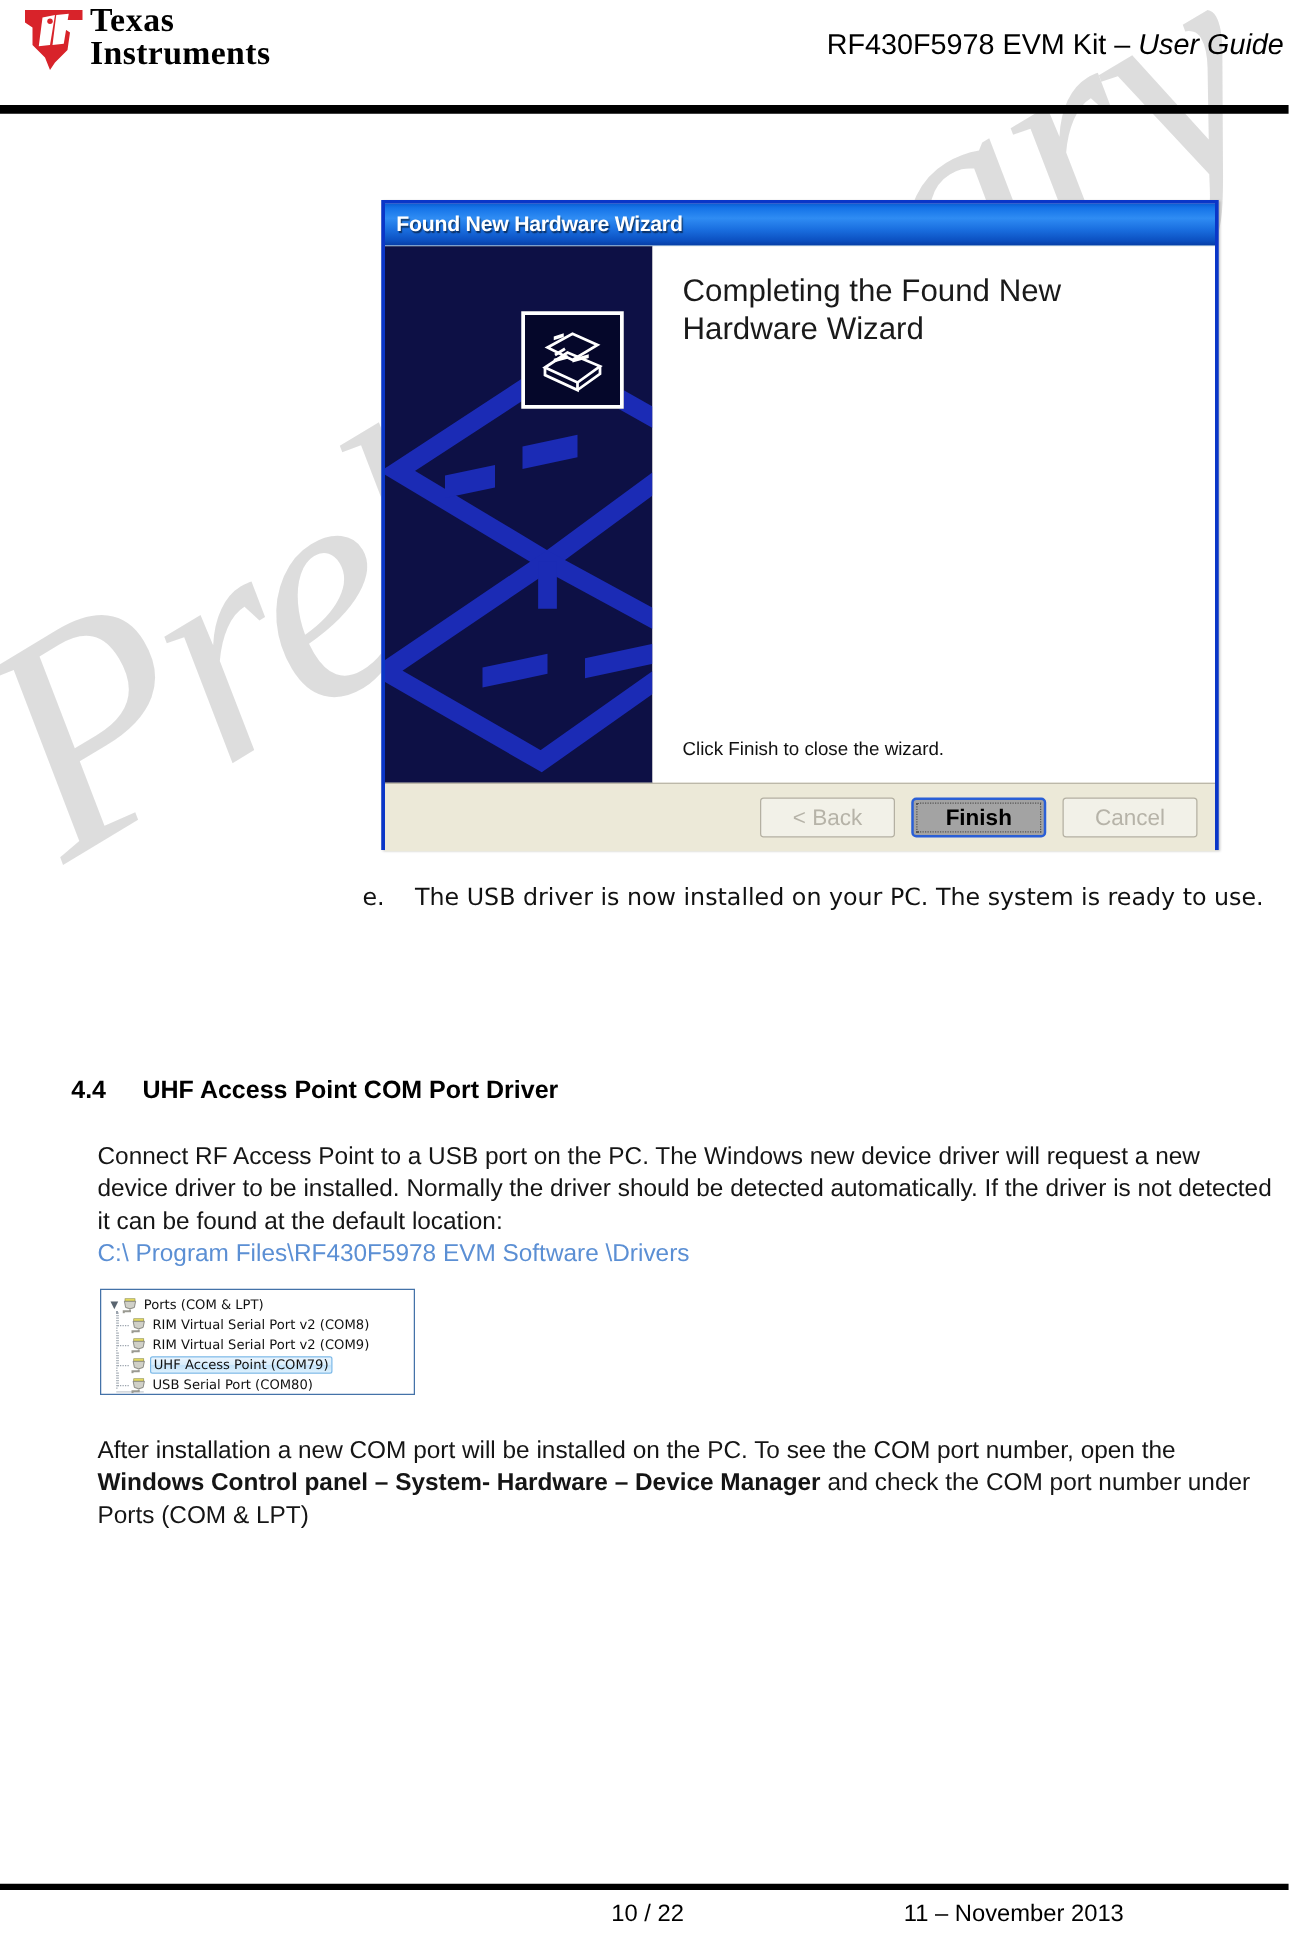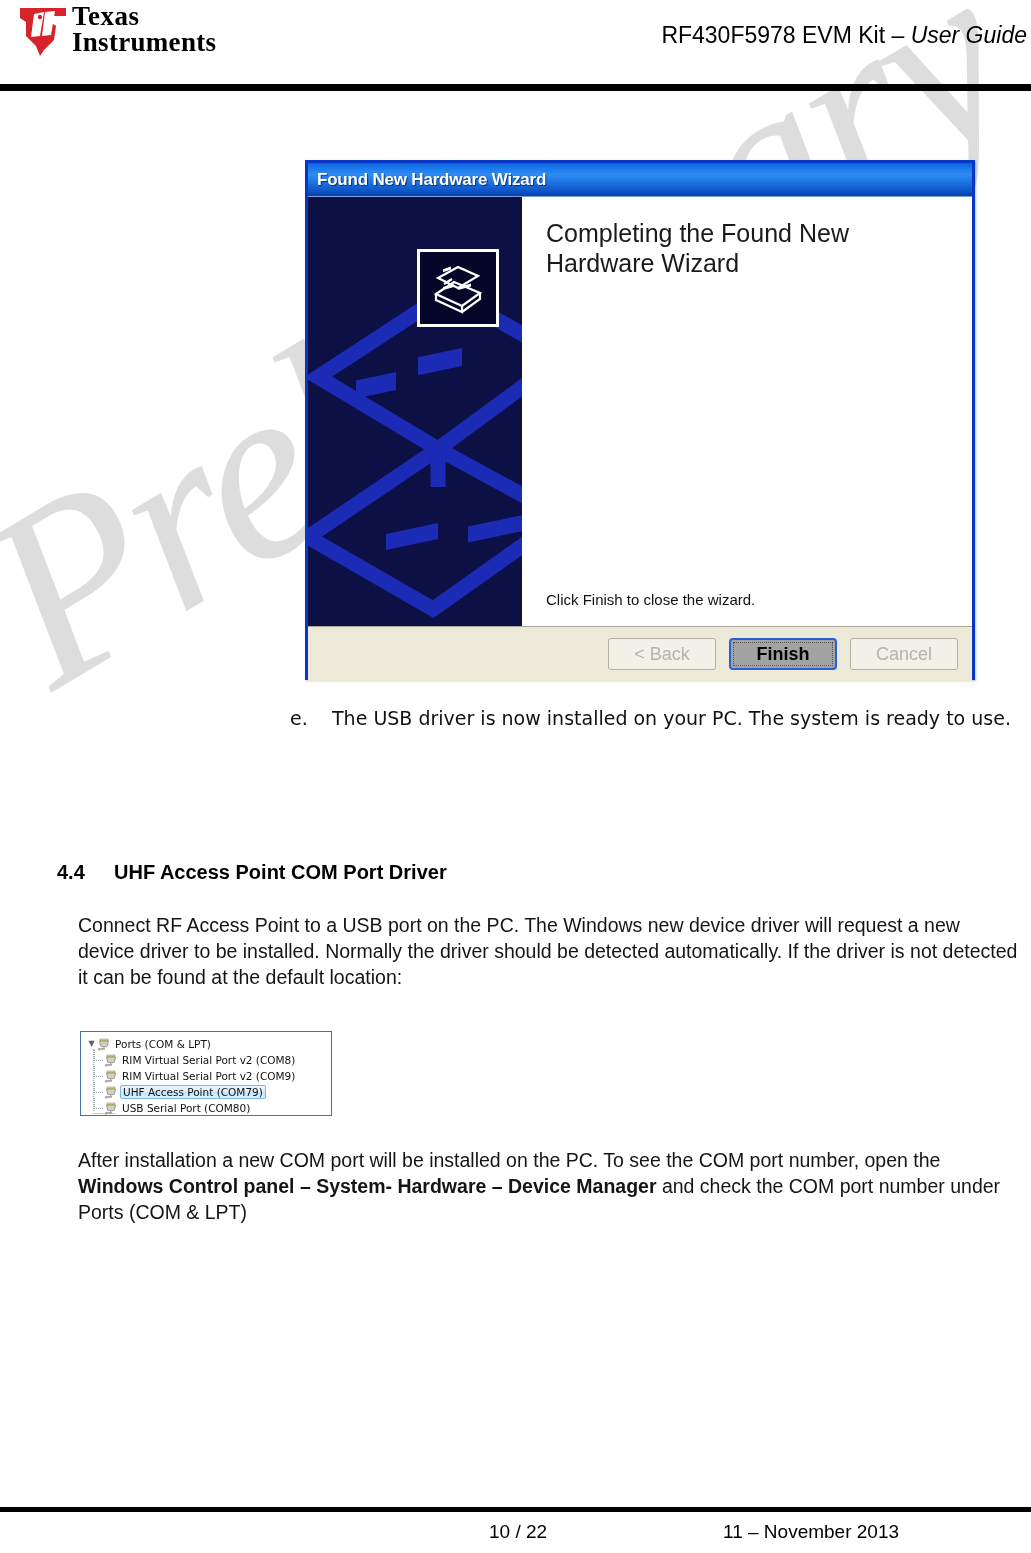--- a/index.html
+++ b/index.html
@@ -451,20 +451,21 @@
 <div class="list-item-e">
   <span class="marker">e.</span><span>The USB driver is now installed on your PC. The system is ready to use.</span>
 </div>
 
 <div class="section-head">
   <span class="num">4.4</span><span>UHF Access Point COM Port Driver</span>
 </div>
 
 <div class="para para-1">
   <span>Connect RF Access Point to a USB port on the PC. The Windows new device driver will request a new device driver to be installed. Normally the driver should be detected automatically. If the driver is not detected it can be found at the default location:</span><br>
+  <span class="path">C:\ Program Files\RF430F5978 EVM Software \Drivers</span>
 </div>
 
 <div class="devtree">
   <div class="trunk"></div>
   <div class="stub"></div>
 
   <div class="row">
     <span class="twisty">▼</span>
     <svg class="port-ico" viewBox="0 0 14 13">
       <rect x="3" y="1" width="8" height="2" fill="#e8dd62" stroke="#8a8a4a" stroke-width=".5"></rect>

